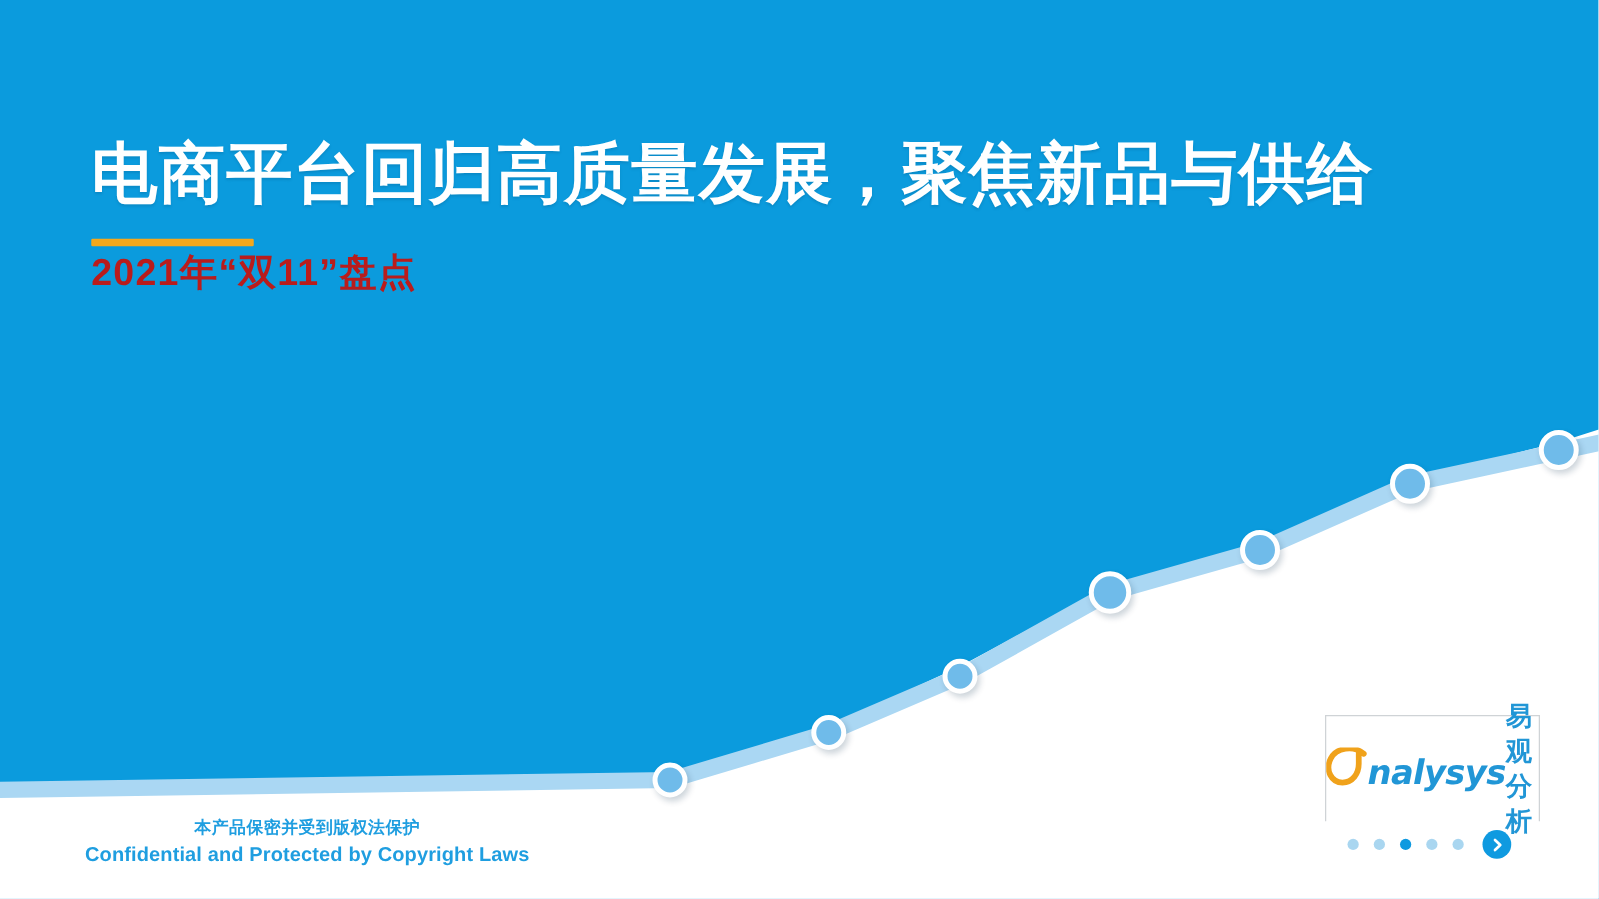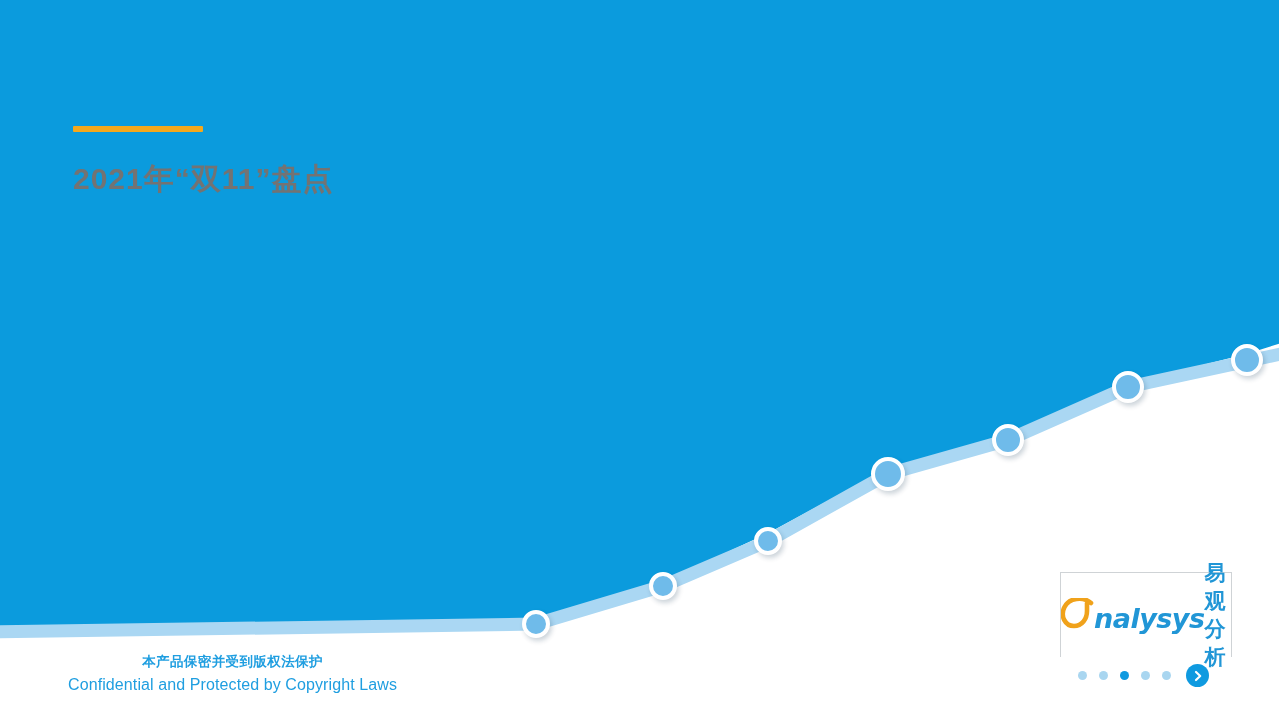--- a/index.html
+++ b/index.html
@@ -57,36 +57,36 @@
     white-space:nowrap;
     text-shadow:0 1px 2px rgba(0,60,100,.18);
   }
   .rule {
     width:130px; height:6px;
     background:#f5a81c;
     margin-top:18px;
     border-radius:1px;
   }
   .subtitle {
-    color:#737373;
+    color:#b91c1c;
     font-size:30px;
     font-weight:bold;
     letter-spacing:1px;
-    margin-top:27px;
+    margin-top:1px;
     white-space:nowrap;
   }
 
   
   .footer-note { position:absolute; left:68px; top:652px; }
   .footer-cn {
     color:#1f9ee0; font-size:13.5px; font-weight:bold;
     letter-spacing:.4px; line-height:1.55;text-align:center;
   }
   .footer-en {
-    color:#1f9ee0; font-size:16px; font-weight:normal;
+    color:#1f9ee0; font-size:16px; font-weight:bold;
     letter-spacing:.1px; line-height:1.45;
   }
 
   
   .logo-card {
     position:absolute; left:1060px; top:572px;
     width:172px; height:85px;
     border-left:1px solid #cfd3d6;
     border-top:1px solid #cfd3d6;
     border-right:1px solid #cfd3d6;
@@ -230,20 +230,21 @@
     <div class="marker" style="left:522px; top:610px; width:28px; height:28px;"></div>
     <div class="marker" style="left:649px; top:572px; width:28px; height:28px;"></div>
     <div class="marker" style="left:754px; top:527px; width:28px; height:28px;"></div>
     <div class="marker" style="left:871px; top:457px; width:34px; height:34px;"></div>
     <div class="marker" style="left:992px; top:424px; width:32px; height:32px;"></div>
     <div class="marker" style="left:1112px; top:371px; width:32px; height:32px;"></div>
     <div class="marker" style="left:1231px; top:344px; width:32px; height:32px;"></div>
   </div>
 
   <div class="title-block">
+    <div class="main-title">电商平台回归高质量发展，聚焦新品与供给</div>
     <div class="rule"></div>
     <div class="subtitle">2021年“双11”盘点</div>
   </div>
 
   <div class="footer-note">
     <div class="footer-cn">本产品保密并受到版权法保护</div>
     <div class="footer-en">Confidential and Protected by Copyright Laws</div>
   </div>
 
   <div class="logo-card">

